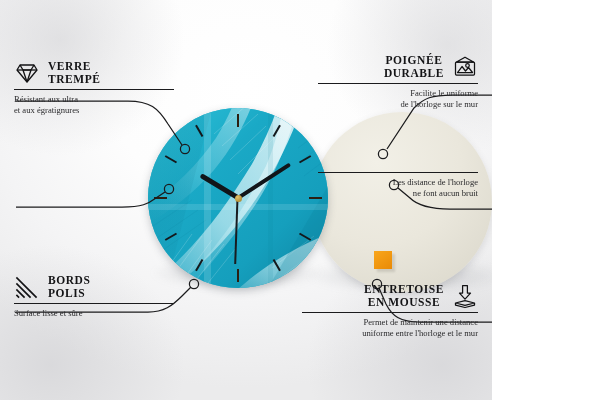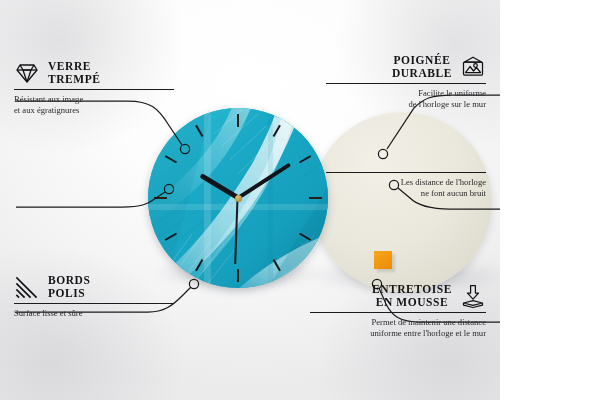--- a/index.html
+++ b/index.html
@@ -13,21 +13,20 @@
     font-family: "Liberation Serif", serif;
   }
 
   #stage {
     position: relative;
     width: 492px;
     height: 400px;
     background:
       radial-gradient(ellipse 360px 300px at 50% 22%, #ffffff 0%, #fdfdfd 38%, #f4f4f5 72%, #ebebec 100%);
     overflow: hidden;
-    padding-left: 8px;
   }
 
   
   .vig {
     position: absolute;
     pointer-events: none;
   }
   .vig-tl { left:-70px; top:-80px; width:260px; height:240px;
     background: radial-gradient(ellipse at 50% 50%, rgba(205,205,208,.55), rgba(205,205,208,0) 68%); }
   .vig-tr { right:-80px; top:-70px; width:250px; height:230px;
@@ -362,21 +361,21 @@
             <path d="M5 2 l3 5 l4 12"></path>
             <path d="M19 2 l-3 5 l-4 12"></path>
             <path d="M8 7 h8"></path>
           </g>
         </svg>
       </span>
       <span class="f-title">VERRE
 TREMPÉ</span>
     </div>
     <div class="f-rule"></div>
-    <div class="f-desc">Résistant aux image
+    <div class="f-desc">Résistant aux ultra
 et aux égratignures</div>
   </div>
 
 
   <div class="feature left" style="top: 274px;">
     <div class="f-head">
       <span class="f-icon">
         <svg width="24" height="24" viewBox="0 0 24 24">
           <g stroke="currentColor" stroke-width="1.7" stroke-linecap="square">
             <path d="M2 3 L21 22"></path>

